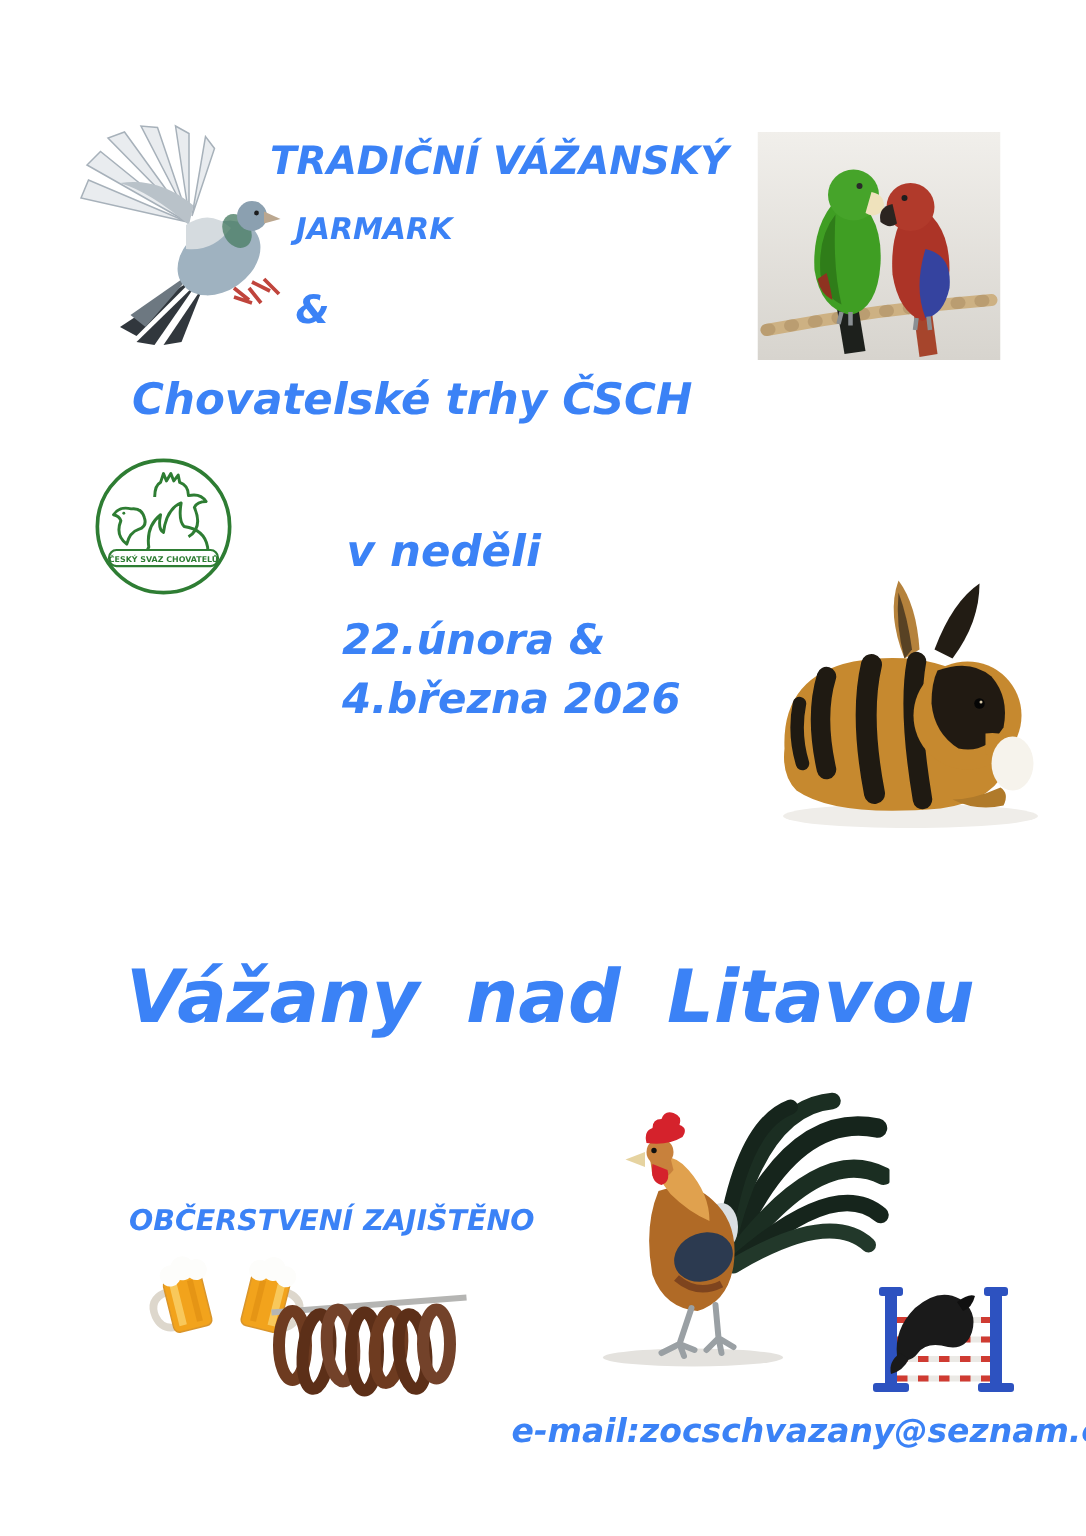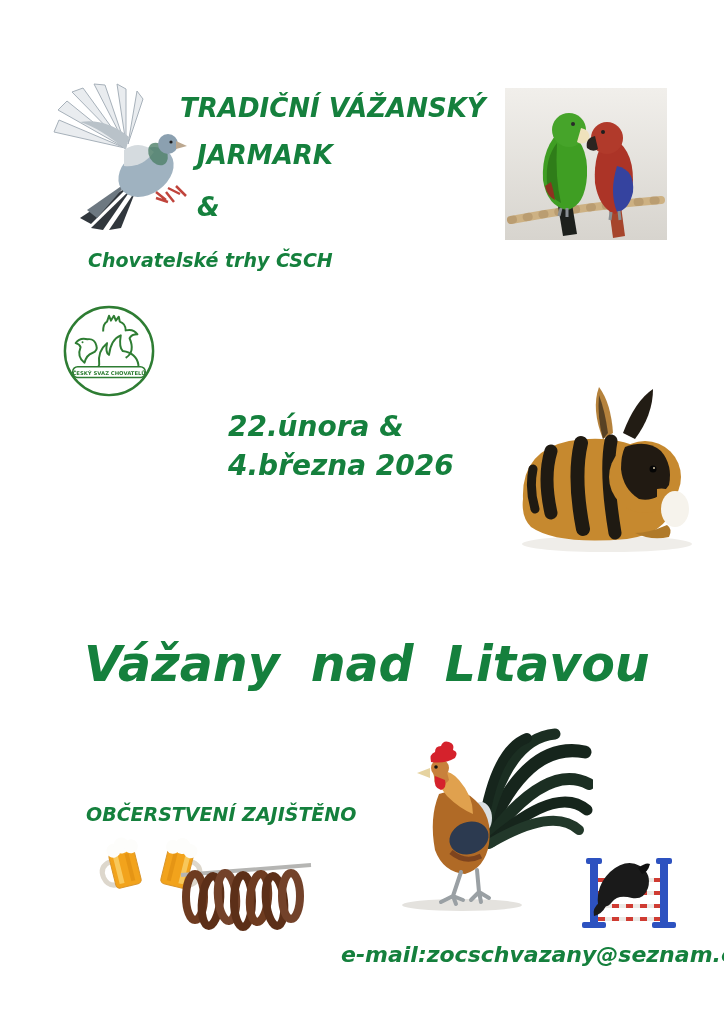--- a/index.html
+++ b/index.html
@@ -1,27 +1,27 @@
 <!DOCTYPE html>
 <html><head>
 <meta charset="utf-8">
 <style>
   html,body{margin:0;padding:0;background:#ffffff;}
   .poster{
     position:relative;width:724px;height:1024px;background:#ffffff;
     font-family:"DejaVu Sans","Liberation Sans",sans-serif;overflow:hidden;
   }
   .txt{
-    position:absolute;color:#15803d;font-weight:bold;font-style:italic;
+    position:absolute;color:#3b82f6;font-weight:bold;font-style:italic;
     white-space:nowrap;line-height:1.2;
   }
   .title-1{left:180px;top:93px;font-size:26px;}
-  .title-2{left:197px;top:140px;font-size:26px;}
+  .title-2{left:197px;top:140px;font-size:20px;}
   .amp{left:197px;top:192px;font-size:26px;}
-  .subtitle{left:88px;top:249px;font-size:19px;font-style:italic;}
+  .subtitle{left:88px;top:249px;font-size:29px;font-style:italic;}
   .day{left:231px;top:350px;font-size:29px;}
   .dates{left:228px;top:408px;font-size:28px;line-height:1.38;}
   .times{left:219px;top:489px;font-size:30px;line-height:1.38;}
   .location{left:84px;top:636px;font-size:49px;word-spacing:14px;}
   .refreshments{left:86px;top:803px;font-size:19px;}
   .email{left:341px;top:942px;font-size:22px;}
   .img{position:absolute;}
   .img svg{display:block;width:100%;height:100%;}
   .pigeon{left:50px;top:80px;width:140px;height:150px;}
   .parrots{left:505px;top:88px;width:162px;height:152px;}
@@ -106,20 +106,21 @@
       <circle cx="50" cy="50" r="45" fill="none" stroke="#2e7d33" stroke-width="2.5"></circle>
       <path d="M44,30 q0,-8 4,-10 l2,-6 2,5 3,-5 2,5 3,-4 1,5 q6,2 6,9 q8,-2 12,4 q-6,0 -8,4 q6,14 -4,20" fill="none" stroke="#2e7d33" stroke-width="2" stroke-linejoin="round"></path>
       <path d="M28,38 q-8,-2 -12,4 q4,1 5,4 q-4,10 4,16 q2,-8 8,-10 q6,-2 4,-8 q-2,-7 -9,-6 Z" fill="none" stroke="#2e7d33" stroke-width="2" stroke-linejoin="round"></path>
       <circle cx="23" cy="41" r="1" fill="#2e7d33"></circle>
       <path d="M40,64 q-2,-14 8,-22 q-2,10 2,12 q2,-16 12,-20 q-2,12 2,16 q14,2 16,14 q1,8 -6,10 l-30,0 q-8,-4 -4,-10 Z" fill="none" stroke="#2e7d33" stroke-width="2" stroke-linejoin="round"></path>
       <rect x="13" y="66" width="74" height="11" rx="5" fill="#ffffff" stroke="#2e7d33" stroke-width="1.5"></rect>
       <text x="50" y="74.2" text-anchor="middle" font-size="5.4" font-weight="bold" fill="#2e7d33">ČESKÝ SVAZ CHOVATELŮ</text>
     </svg>
   </div>
 
+  <div class="txt day">v neděli</div>
   <div class="txt dates">
     <div>22.února &amp;</div>
     <div>4.března 2026</div>
   </div>
 
   <div class="img rabbit">
     <svg viewBox="0 0 208 176">
       <ellipse cx="100" cy="163" rx="85" ry="8" fill="#efede9"></ellipse>
       <path d="M96,58 Q84,28 92,6 Q104,22 106,52 Z" fill="#b5823c"></path>
       <path d="M96,58 Q90,36 92,14 Q98,30 101,52 Z" fill="#3a2c1c" opacity=".75"></path>

